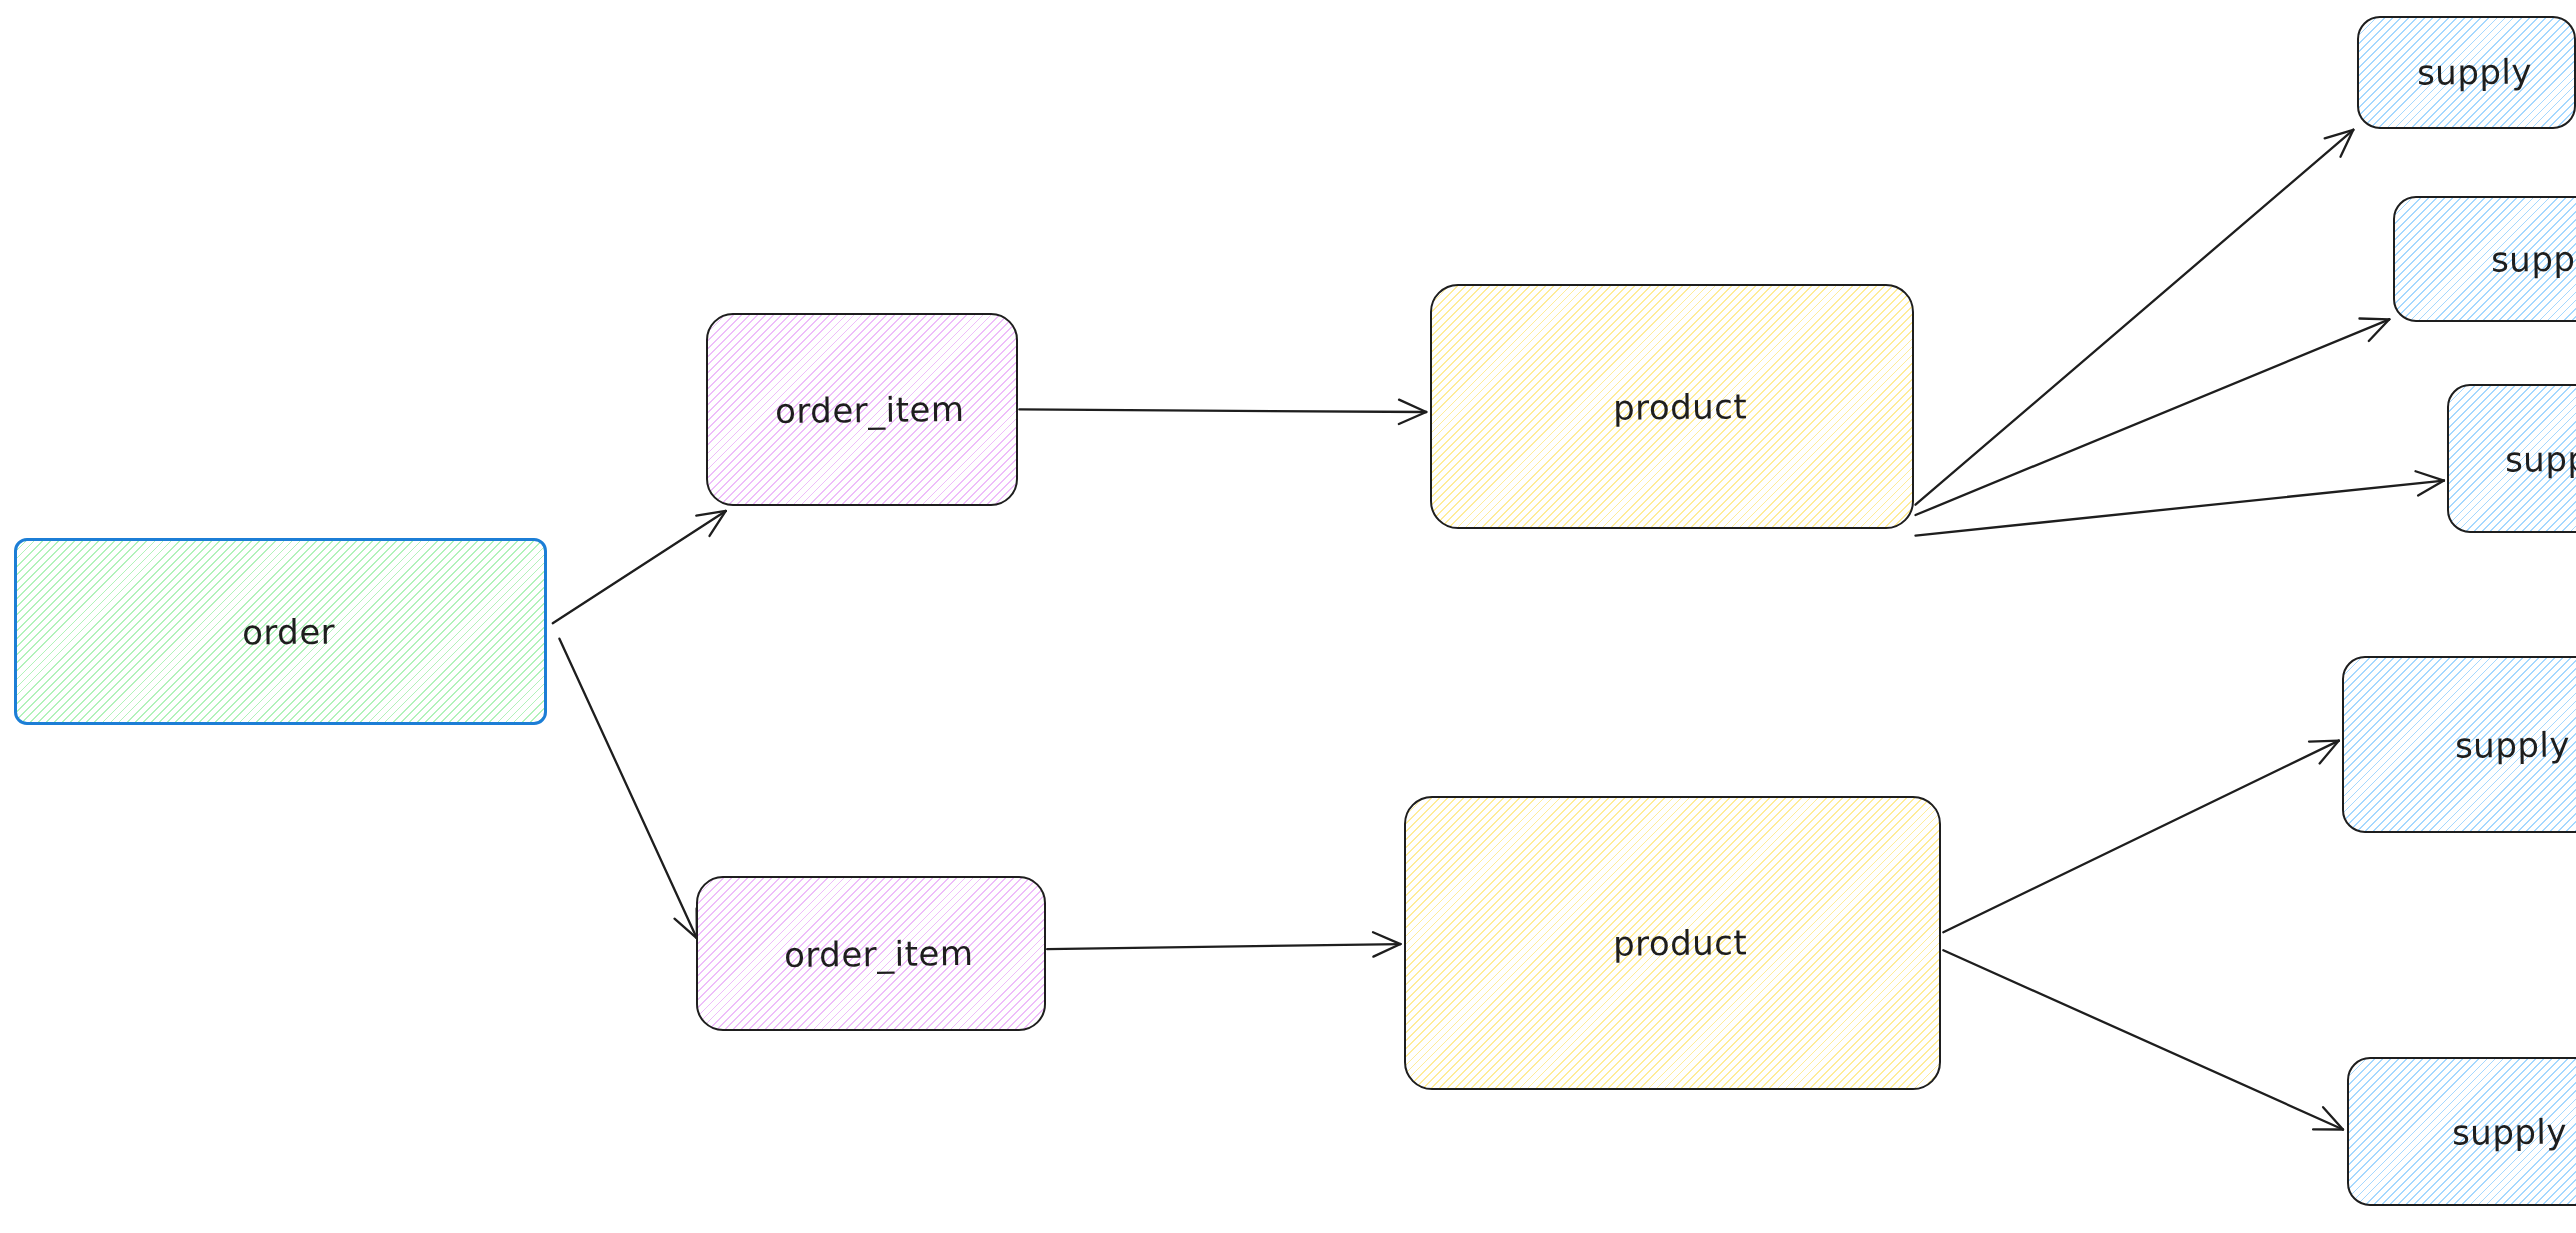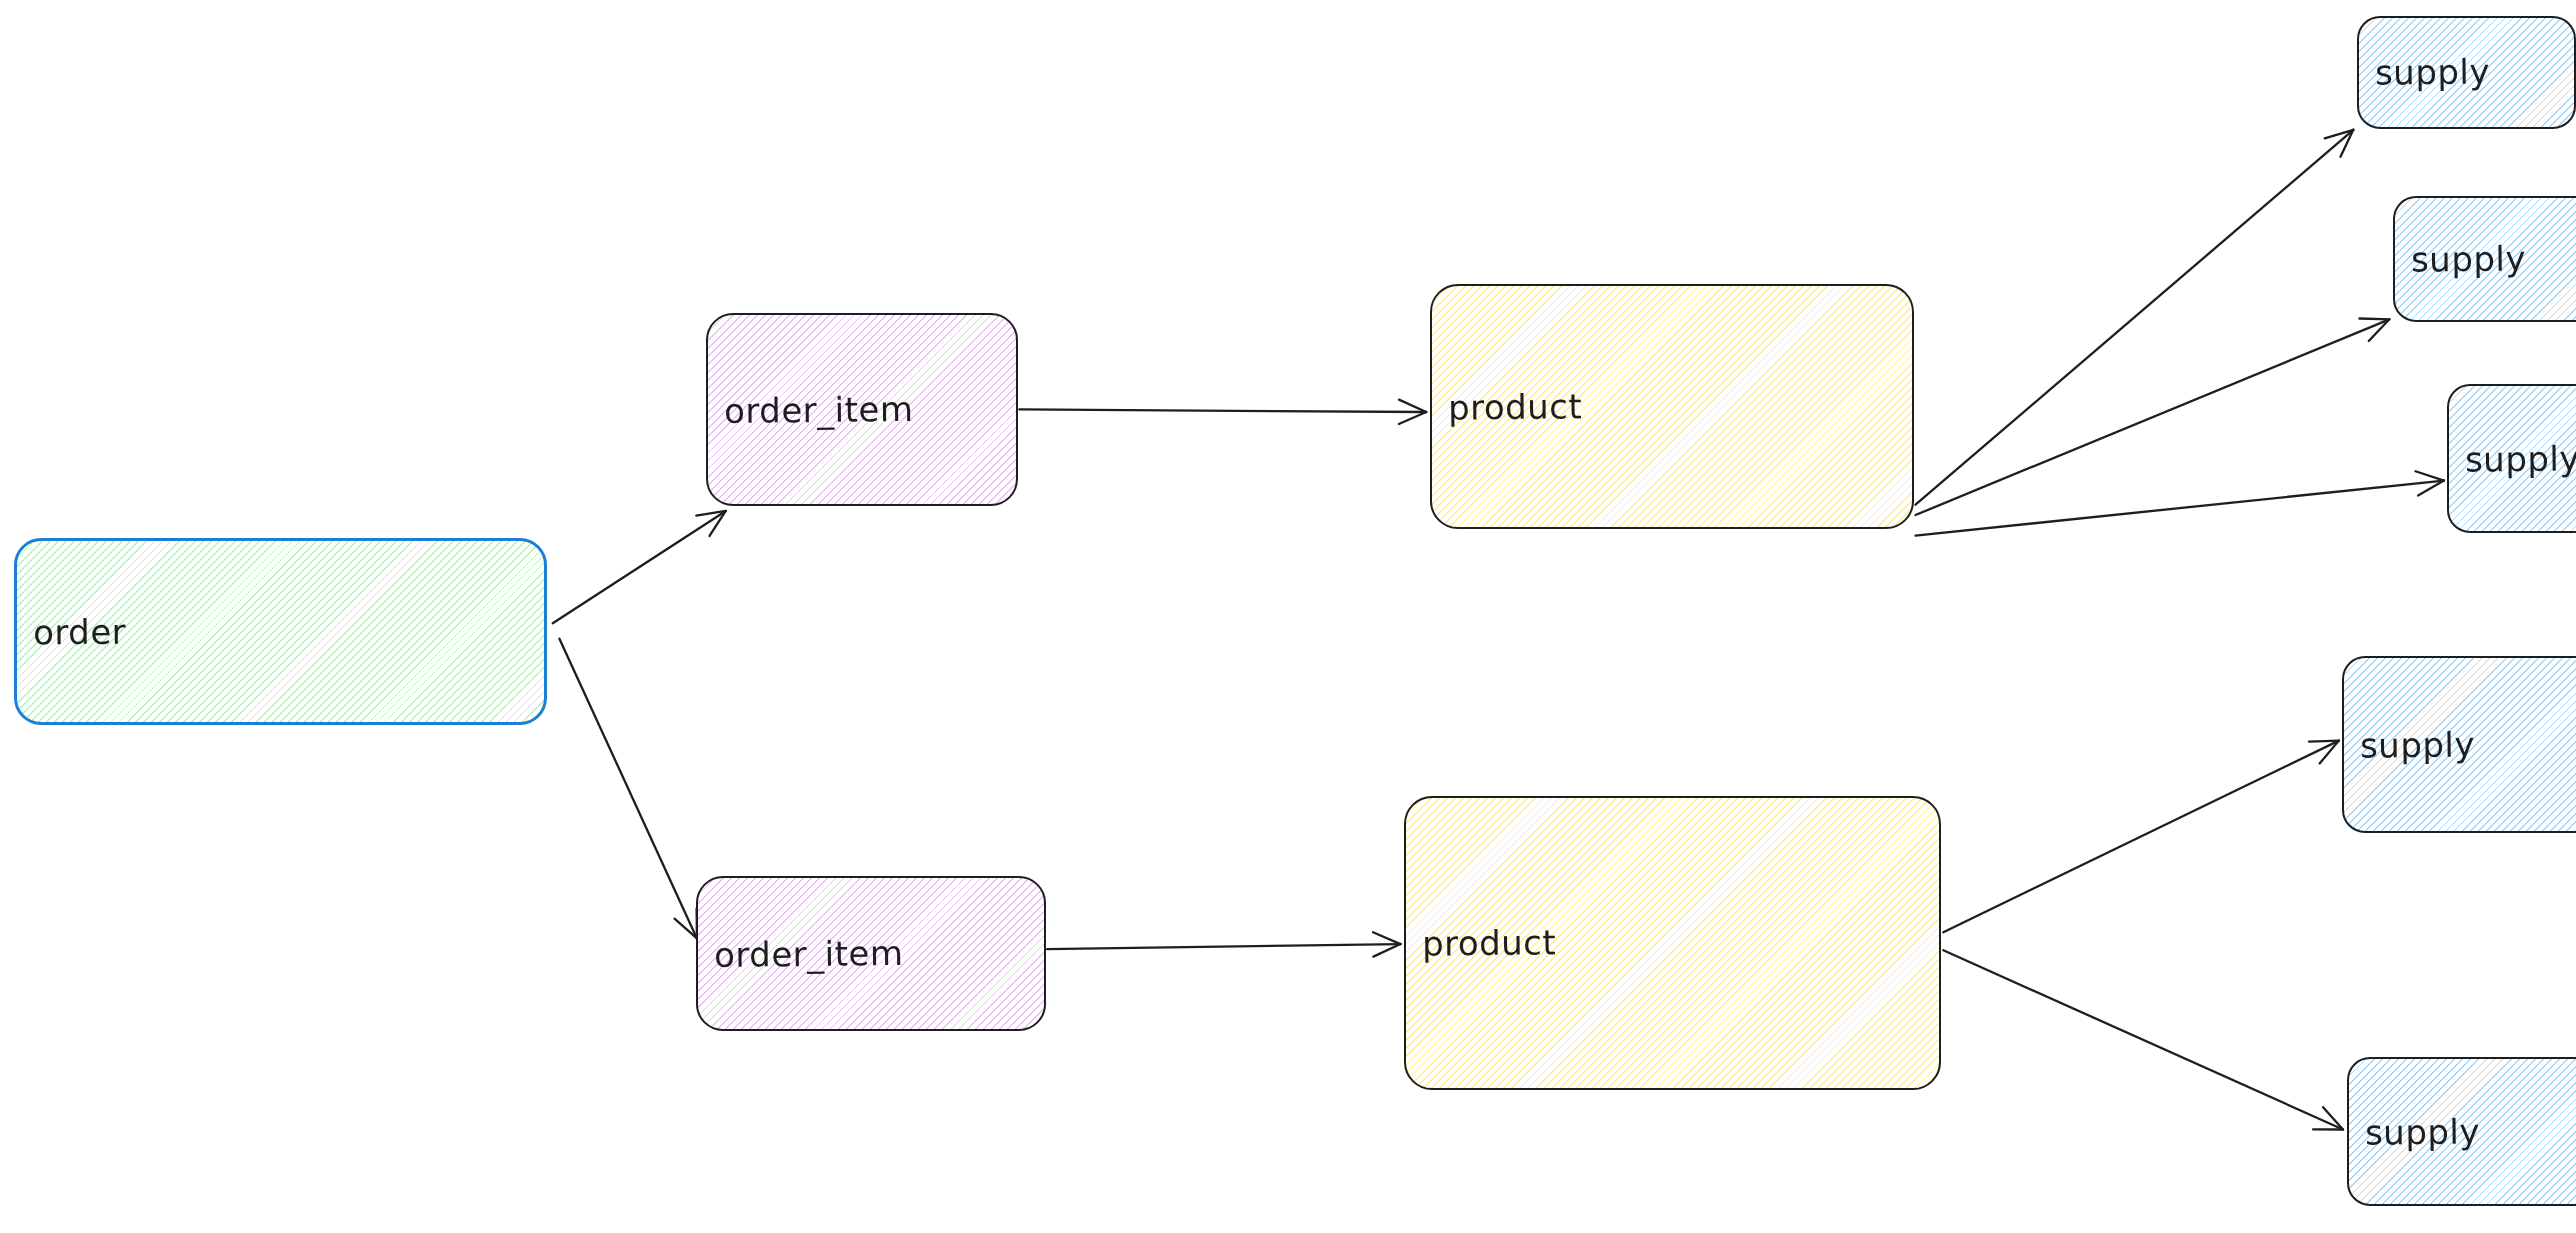--- a/index.html
+++ b/index.html
@@ -27,20 +27,21 @@
   .edges-layer line {
     stroke-linecap: round;
     fill: none;
   }
   .node {
     position: absolute;
     box-sizing: border-box;
     border-style: solid;
     display: flex;
     align-items: center;
+    justify-content: center;
     background-color: #ffffff;
     
     background-image: repeating-linear-gradient(
       135deg,
       var(--hatch) 0px,
       var(--hatch) 1.3px,
       transparent 1.3px,
       transparent 5.7px
     );
     border-color: var(--stroke);
@@ -102,21 +103,21 @@
         <line x1="4540" y1="1438" x2="4502.647500650299" y2="1482.3710580483557" stroke="#1e1e1e" stroke-width="4.5"></line>
         <line x1="4540" y1="1438" x2="4482.027992130277" y2="1439.801750136053" stroke="#1e1e1e" stroke-width="4.5"></line>
       </g>
       <g>
         <line x1="3772" y1="1845" x2="4548" y2="2193" stroke="#1e1e1e" stroke-width="4.5"></line>
         <line x1="4548" y1="2193" x2="4490.000071227487" y2="2192.909102346792" stroke="#1e1e1e" stroke-width="4.5"></line>
         <line x1="4548" y1="2193" x2="4509.354889954986" y2="2149.7500812762755" stroke="#1e1e1e" stroke-width="4.5"></line>
       </g>
     </svg>
 
-  <div class="node" style="left: 14px; top: 538px; width: 533px; height: 187px; border-width: 3.1px; border-radius: 27px; --stroke: #1c7ed6; --hatch: #b2f2bb;">
+  <div class="node" style="left: 14px; top: 538px; width: 533px; height: 187px; border-width: 3.1px; border-radius: 13px; --stroke: #1c7ed6; --hatch: #b2f2bb;">
     <span class="label">order</span>
   </div>
 
   <div class="node" style="left: 706px; top: 313px; width: 312px; height: 193px; border-width: 2.6px; border-radius: 27px; --stroke: #1e1e1e; --hatch: #eebefa;">
     <span class="label">order_item</span>
   </div>
 
   <div class="node" style="left: 1430px; top: 284px; width: 484px; height: 245px; border-width: 2.6px; border-radius: 28px; --stroke: #1e1e1e; --hatch: #ffec99;">
     <span class="label">product</span>
   </div>

